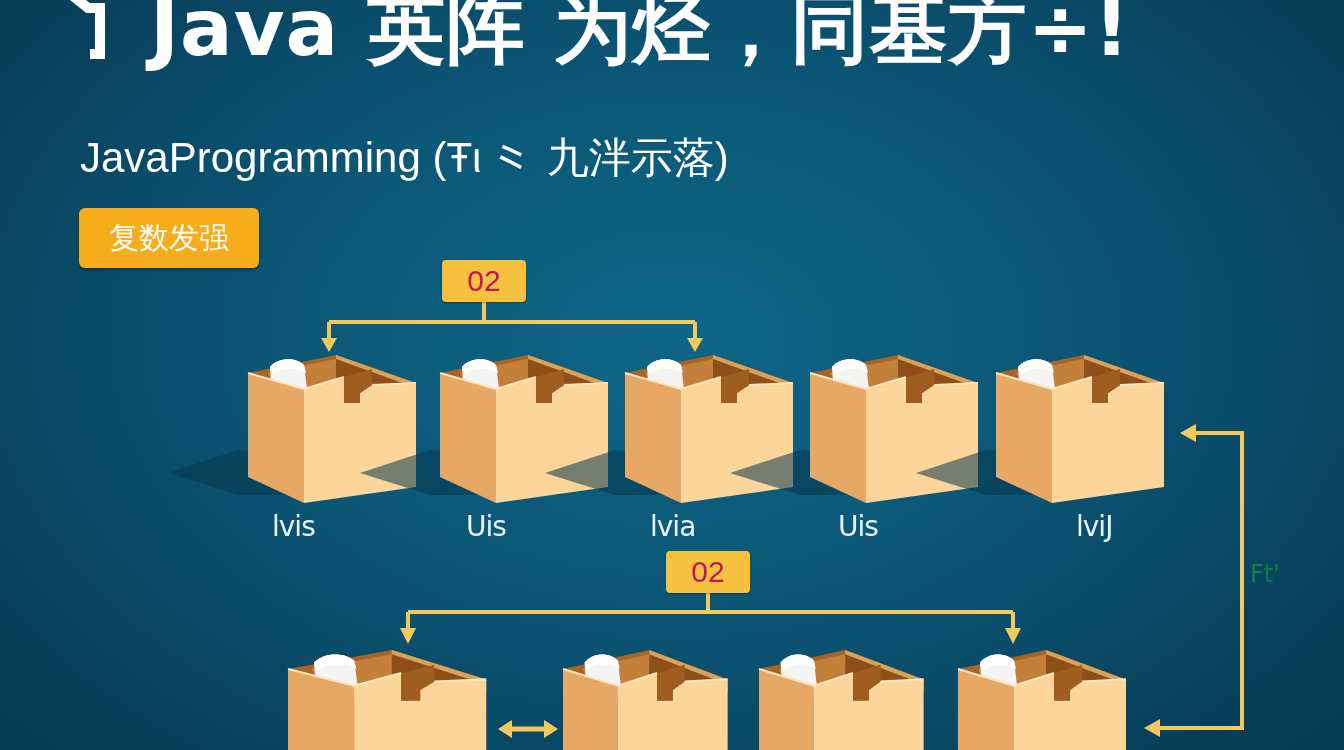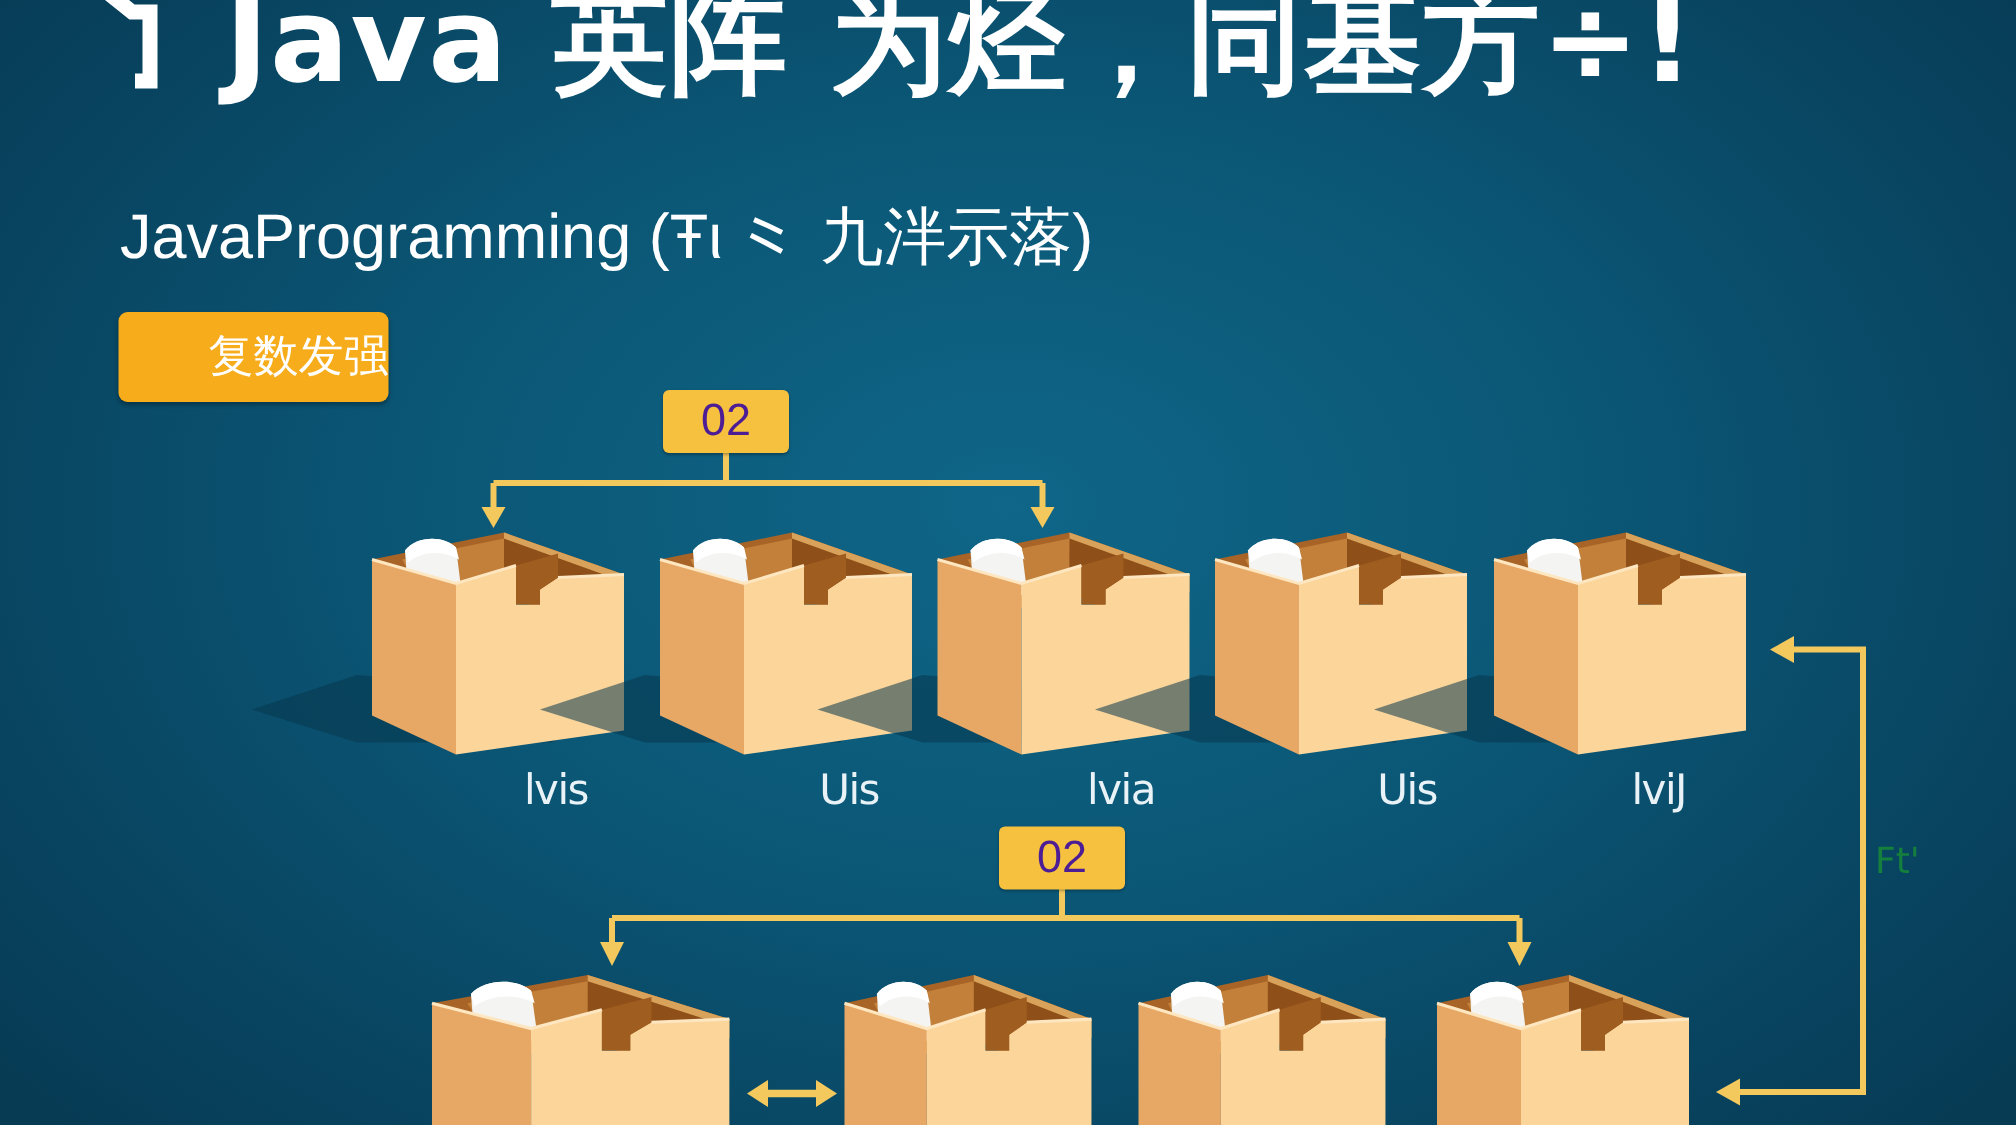--- a/index.html
+++ b/index.html
@@ -16,30 +16,30 @@
   }
   .bracket {
     left: 60px; top: -10px; width: 56px; height: 72px;
   }
   .subtitle {
     left: 80px; top: 130px; font-size: 42px; color: #ffffff; white-space: nowrap;
     font-family: Liberation Sans, sans-serif;
   }
   .tag {
     left: 79px; top: 208px; width: 180px; height: 60px; background: #f7ac1b;
-    border-radius: 6px; color: #ffffff; font-size: 30px; line-height: 60px; text-align: right;
+    border-radius: 6px; color: #ffffff; font-size: 30px; line-height: 60px; text-align: center;
     box-shadow: 0 2px 3px rgba(0,0,0,.3);
   }
   .badge {
-    background: #f6c13f; border-radius: 4px; color: #4c1d95; font-size: 30px;
+    background: #f6c13f; border-radius: 4px; color: #be185d; font-size: 30px;
     text-align: center; font-family: "Liberation Sans", sans-serif;
     box-shadow: 0 1px 2px rgba(0,0,0,.3);
   }
   .label {
-    color: #e9f3f7; font-size: 28px; text-align: right; width: 120px;
+    color: #e9f3f7; font-size: 28px; text-align: left; width: 120px;
     font-family: "DejaVu Sans", sans-serif; letter-spacing: -1px;
   }
   svg.overlay { position: absolute; left: 0; top: 0; }
   .sidetext { color: #15803d; font-size: 24px; font-family: "DejaVu Sans", sans-serif; }
 </style>
 </head>
 <body>
 
 <svg class="abs bracket" viewBox="0 0 56 72">
   <polyline points="8,2 28,18 40,18 40,64 30,64" fill="none" stroke="#ffffff" stroke-width="10" stroke-linejoin="miter"></polyline>
@@ -135,15 +135,15 @@
   <polygon points="1144,728 1160,719 1160,737" fill="#f3c95e"></polygon>
 </svg>
 
 <div class="abs badge" style="left:442px; top:260px; width:84px; height:42px; line-height:42px;">02</div>
 <div class="abs badge" style="left:666px; top:551px; width:84px; height:42px; line-height:42px;">02</div>
 
 <div class="abs label" style="left:272px; top:510px;">lvis</div>
 <div class="abs label" style="left:466px; top:510px;">Uis</div>
 <div class="abs label" style="left:650px; top:510px;">lvia</div>
 <div class="abs label" style="left:838px; top:510px;">Uis</div>
-<div class="abs label" style="left:1004px; top:510px;">lviJ</div>
+<div class="abs label" style="left:1076px; top:510px;">lviJ</div>
 
 <div class="abs sidetext" style="left:1250px; top:560px;">Ft'</div>
 
 </body></html>

